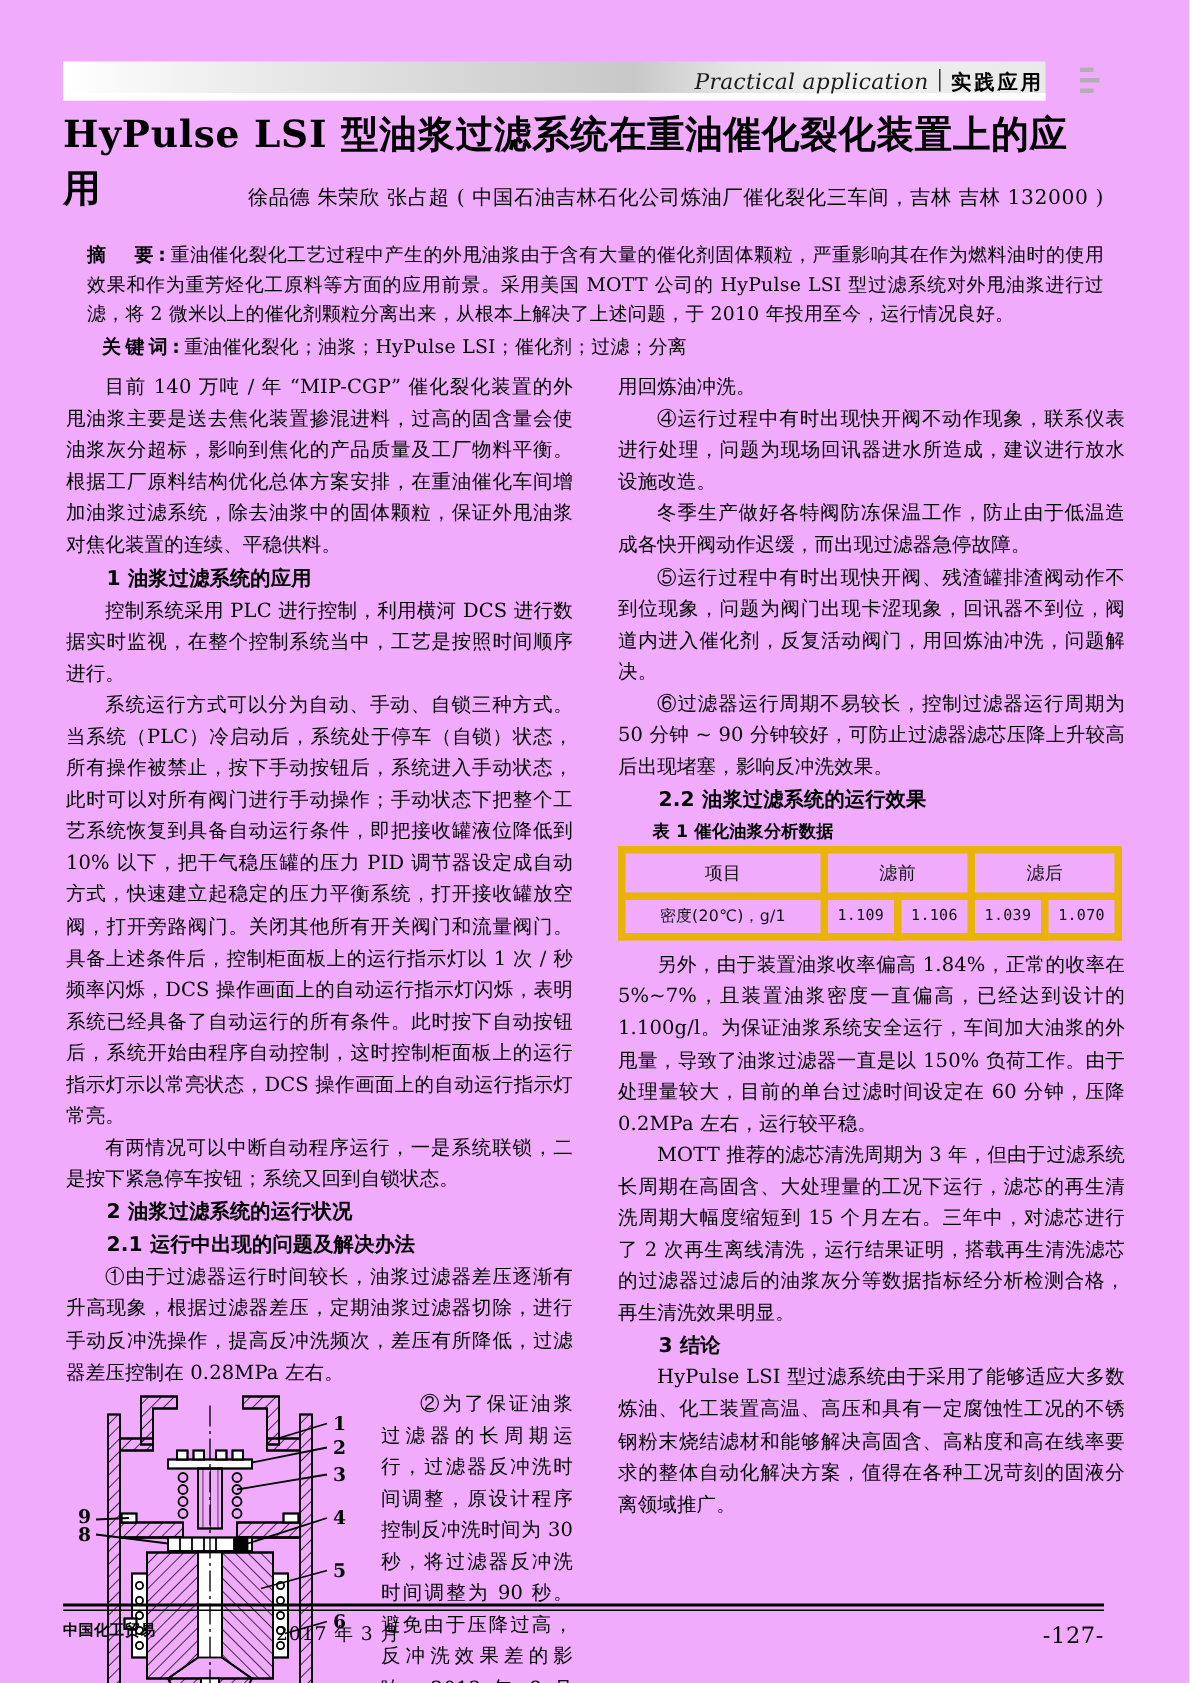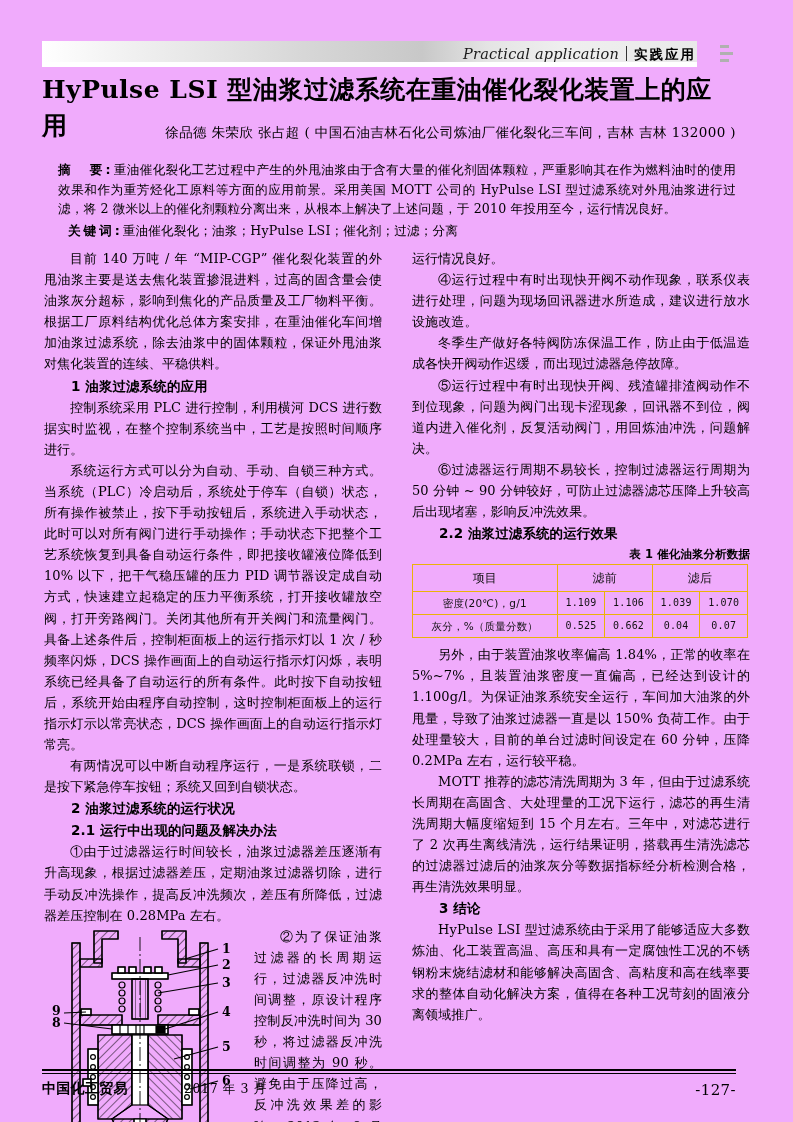--- a/index.html
+++ b/index.html
@@ -188,37 +188,37 @@
     width: 196px;
     height: 288px;
     margin: 3px 8px 2px 6px;
     shape-outside: margin-box;
   }
   .figure svg { display: block; }
 
   
   .tbl-caption {
     text-indent: 0;
-    text-align: right;
+    text-align: left;
     font-family: "DejaVu Sans", "Liberation Sans", sans-serif;
     font-weight: bold;
     font-size: 11.5px;
     line-height: 20px;
     letter-spacing: 0.6px;
     margin: 2px 0 3px 0;
   }
   table.data {
     border-collapse: collapse;
     width: 336px;
     margin: 0 0 6px 0;
     font-size: 10.5px;
     font-family: "DejaVu Sans", "Liberation Sans", sans-serif;
   }
   table.data td {
-    border: 1px solid #eab308;
+    border: 5px solid #eab308;
     text-align: center;
     vertical-align: middle;
     padding: 4px 1px;
     line-height: 14px;
     letter-spacing: 0.2px;
     color: #111;
   }
   table.data td.lbl {
     width: 148px;
     font-size: 10.5px;
@@ -258,21 +258,21 @@
     top: 1080px;
     width: 694px;
     height: 20px;
   }
   .f-journal {
     position: absolute;
     left: 0;
     top: 0;
     font-family: "DejaVu Sans", "Liberation Sans", sans-serif;
     font-weight: bold;
-    font-size: 14px;
+    font-size: 10px;
     letter-spacing: 0.3px;
   }
   .f-date {
     position: absolute;
     left: 142px;
     top: 1px;
     font-size: 12.5px;
     letter-spacing: 0.6px;
   }
   .f-page {
@@ -483,21 +483,21 @@
           <text x="2" y="86">9</text>
         </g>
       </svg>
     </div>
 
     <p>②为了保证油浆过滤器的长周期运行，过滤器反冲洗时间调整，原设计程序控制反冲洗时间为 30 秒，将过滤器反冲洗时间调整为 90 秒。避免由于压降过高，反冲洗效果差的影响。2013 年 8 月初，将过滤器反冲洗时间调整为 300 秒。</p>
 
   </div>
 
   <div class="col col-right">
-    <p class="noind">运行情况良好。</p>
+    <p class="noind">用回炼油冲洗。</p>
     <p>④运行过程中有时出现快开阀不动作现象，联系仪表进行处理，问题为现场回讯器进水所造成，建议进行放水设施改造。</p>
     <p>冬季生产做好各特阀防冻保温工作，防止由于低温造成各快开阀动作迟缓，而出现过滤器急停故障。</p>
     <p>⑤运行过程中有时出现快开阀、残渣罐排渣阀动作不到位现象，问题为阀门出现卡涩现象，回讯器不到位，阀道内进入催化剂，反复活动阀门，用回炼油冲洗，问题解决。</p>
     <p>⑥过滤器运行周期不易较长，控制过滤器运行周期为 50 分钟 ~ 90 分钟较好，可防止过滤器滤芯压降上升较高后出现堵塞，影响反冲洗效果。</p>
     <p class="sec-h">2.2  油浆过滤系统的运行效果</p>
 
     <p class="tbl-caption">表 1  催化油浆分析数据</p>
     <table class="data">
       <tbody>
         <tr>
@@ -505,27 +505,20 @@
           <td class="hdr" colspan="2">滤前</td>
           <td class="hdr" colspan="2">滤后</td>
         </tr>
         <tr>
           <td class="lbl">密度(20℃)，g/1</td>
           <td class="num">1.109</td>
           <td class="num">1.106</td>
           <td class="num">1.039</td>
           <td class="num">1.070</td>
         </tr>
-        <tr>
-          <td class="lbl">灰分，%（质量分数）</td>
-          <td class="num">0.525</td>
-          <td class="num">0.662</td>
-          <td class="num">0.04</td>
-          <td class="num">0.07</td>
-        </tr>
       </tbody>
     </table>
 
     <p>另外，由于装置油浆收率偏高 1.84%，正常的收率在 5%~7%，且装置油浆密度一直偏高，已经达到设计的 1.100g/l。为保证油浆系统安全运行，车间加大油浆的外甩量，导致了油浆过滤器一直是以 150% 负荷工作。由于处理量较大，目前的单台过滤时间设定在 60 分钟，压降 0.2MPa 左右，运行较平稳。</p>
     <p>MOTT 推荐的滤芯清洗周期为 3 年，但由于过滤系统长周期在高固含、大处理量的工况下运行，滤芯的再生清洗周期大幅度缩短到 15 个月左右。三年中，对滤芯进行了 2 次再生离线清洗，运行结果证明，搭载再生清洗滤芯的过滤器过滤后的油浆灰分等数据指标经分析检测合格，再生清洗效果明显。</p>
     <p class="sec-h">3  结论</p>
     <p>HyPulse LSI 型过滤系统由于采用了能够适应大多数炼油、化工装置高温、高压和具有一定腐蚀性工况的不锈钢粉末烧结滤材和能够解决高固含、高粘度和高在线率要求的整体自动化解决方案，值得在各种工况苛刻的固液分离领域推广。</p>
   </div>
 
   <div class="footer-rule-top"></div>

